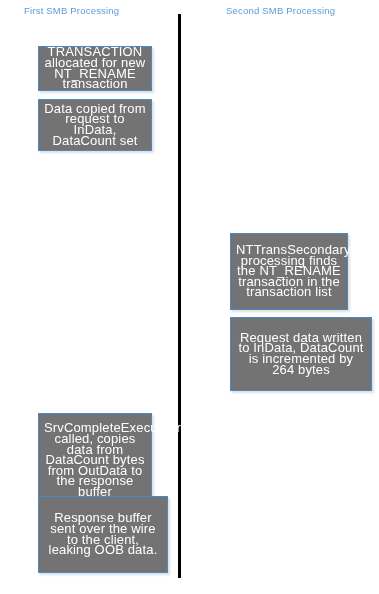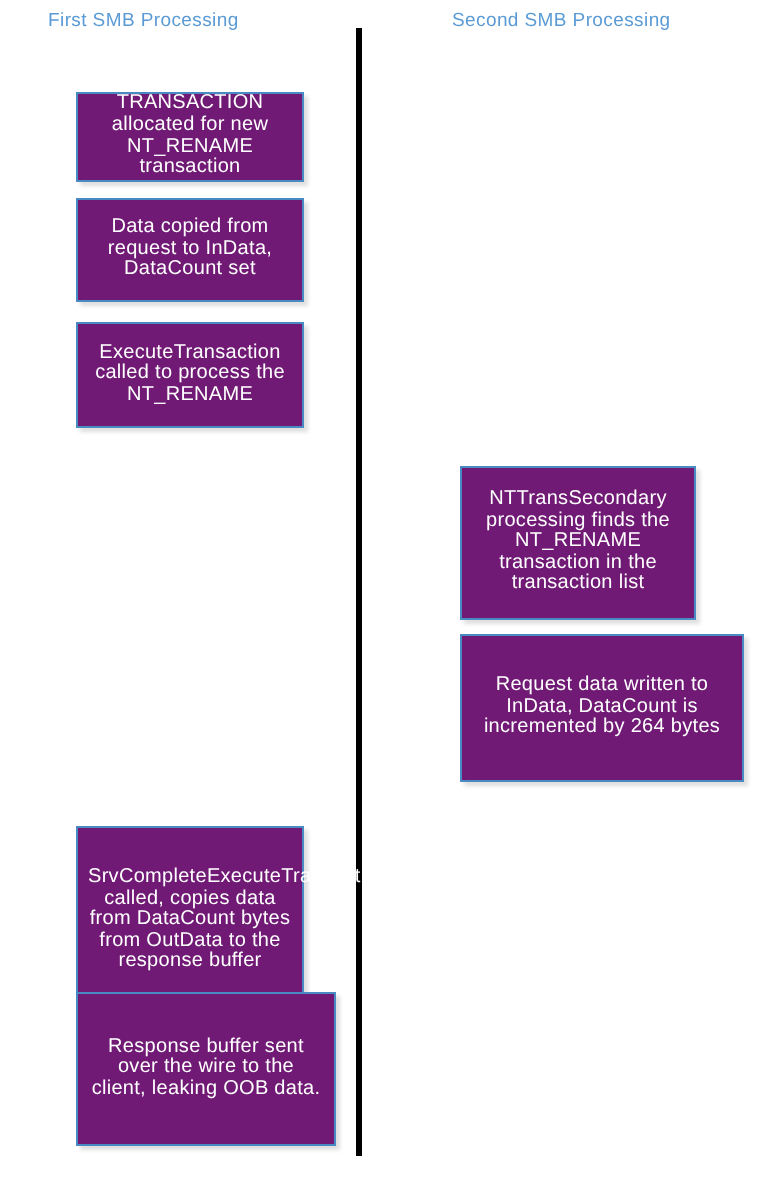--- a/index.html
+++ b/index.html
@@ -37,25 +37,25 @@
     left: 178px;
     top: 14px;
     width: 3px;
     height: 564px;
     background: #000000;
   }
 
   .node {
     position: absolute;
     box-sizing: border-box;
-    background: #701a75;
+    background: #737373;
     border: 1px solid #4a8ac4;
     box-shadow: 2px 2px 2px rgba(0,0,0,0.13);
     color: #ffffff;
-    font-size: 10px;
+    font-size: 13px;
     line-height: 10.6px;
     letter-spacing: 0.15px;
     text-align: center;
     display: flex;
     align-items: center;
     justify-content: center;
     padding: 2px 5px;
   }
   .node span { display: block; width: 100%; }
 
@@ -81,23 +81,20 @@
   <div id="divider"></div>
 
   <div class="node" id="node-0">
     <span>TRANSACTION allocated for new NT_RENAME transaction</span>
   </div>
 
   <div class="node" id="node-1">
     <span>Data copied from request to InData, DataCount set</span>
   </div>
 
-  <div class="node" id="node-2">
-    <span>ExecuteTransaction called to process the NT_RENAME</span>
-  </div>
 
   <div class="node" id="node-3">
     <span>NTTransSecondary processing finds the NT_RENAME transaction in the transaction list</span>
   </div>
 
   <div class="node" id="node-4">
     <span>Request data written to InData, DataCount is incremented by 264 bytes</span>
   </div>
 
   <div class="node" id="node-5">

